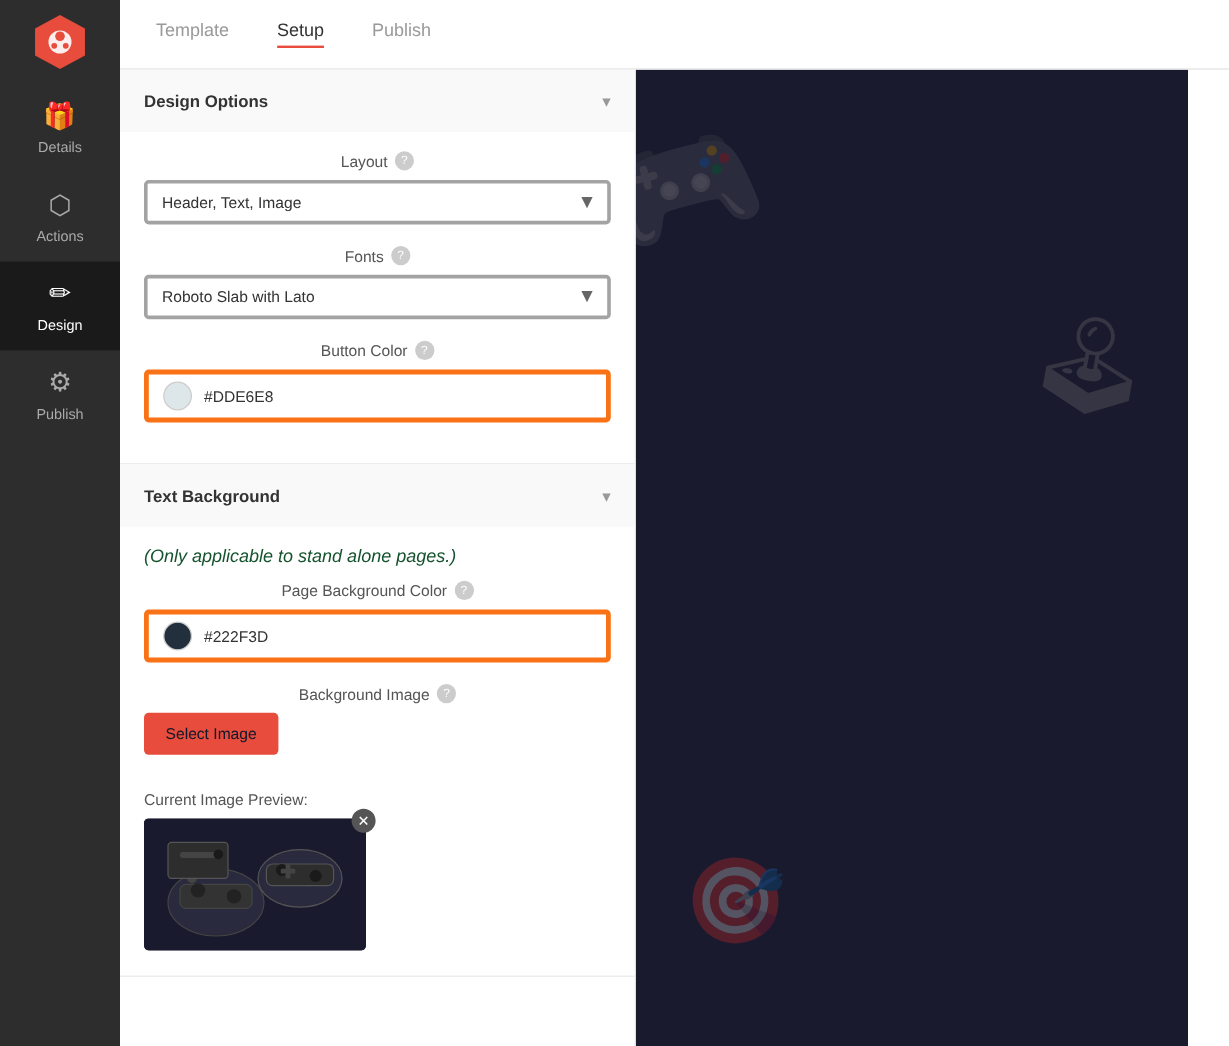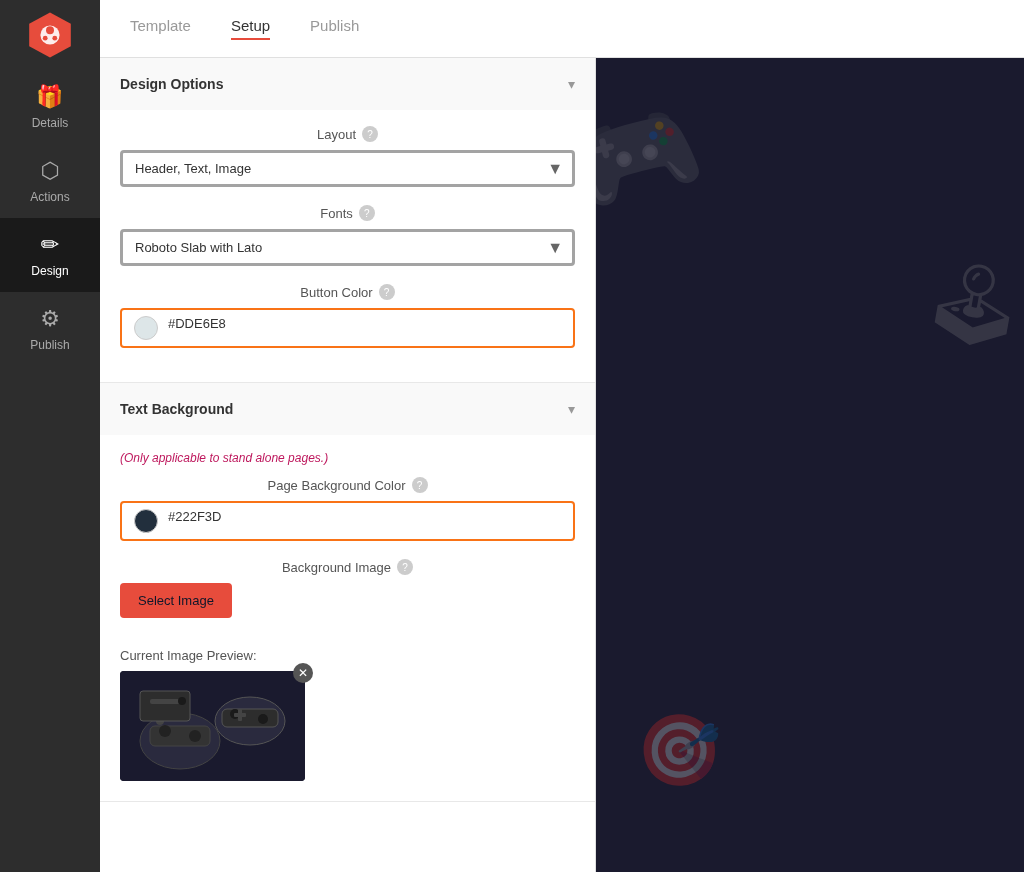--- a/index.html
+++ b/index.html
@@ -76,21 +76,21 @@
 
     
     .content-area {
       display: flex;
       flex: 1;
       overflow: hidden;
     }
 
     
     .design-panel {
-      width: 496px;
+      width: 430px;
       background: #fff;
       border-right: 1px solid #e0e0e0;
       overflow-y: auto;
       padding: 0;
     }
 
     .panel-section {
       border-bottom: 1px solid #e8e8e8;
     }
     .panel-section-header {
@@ -150,42 +150,42 @@
       position: absolute;
       right: 12px;
       top: 50%;
       transform: translateY(-50%);
       pointer-events: none;
       color: #666;
     }
 
     .color-field {
       display: flex;
-      align-items: flex-start;
-      border: 2px solid #f97316;
+      align-items: center;
+      border: 4px solid #f97316;
       border-radius: 4px;
       padding: 6px 12px;
       gap: 10px;
       background: #fff;
     }
     .color-swatch {
       width: 24px;
       height: 24px;
       border-radius: 50%;
       border: 1px solid #ccc;
       cursor: pointer;
     }
     .color-value {
       font-size: 13px;
       color: #333;
     }
 
     .note-text {
-      font-size: 12px;
-      color: #be185d;
+      font-size: 15px;
+      color: #14532d;
       margin-bottom: 12px;
       font-style: italic;
     }
 
     .select-image-btn {
       background: #e74c3c;
       color: #0f172a;
       border: none;
       border-radius: 4px;
       padding: 10px 18px;

